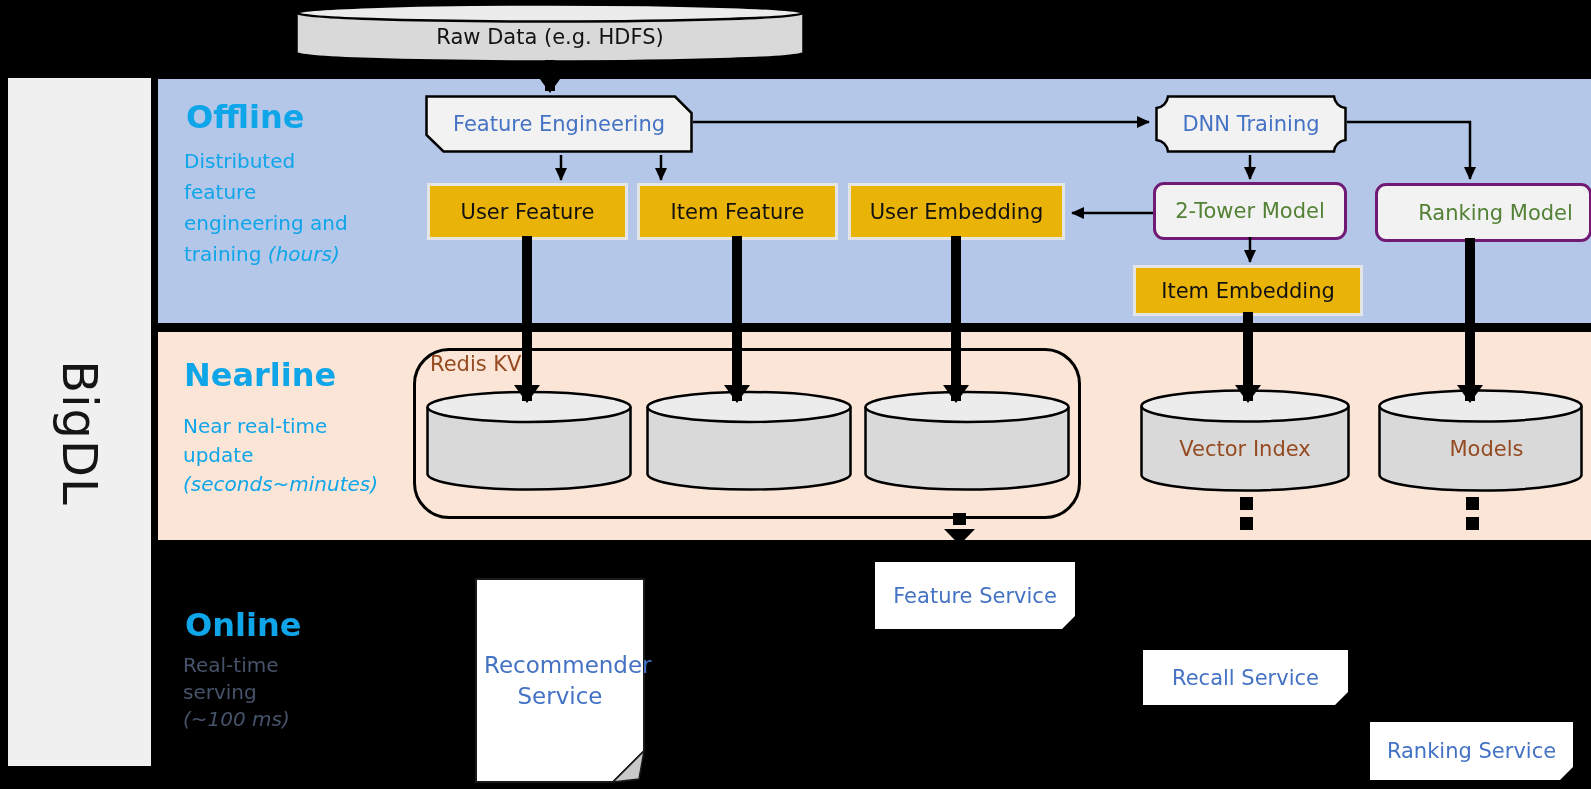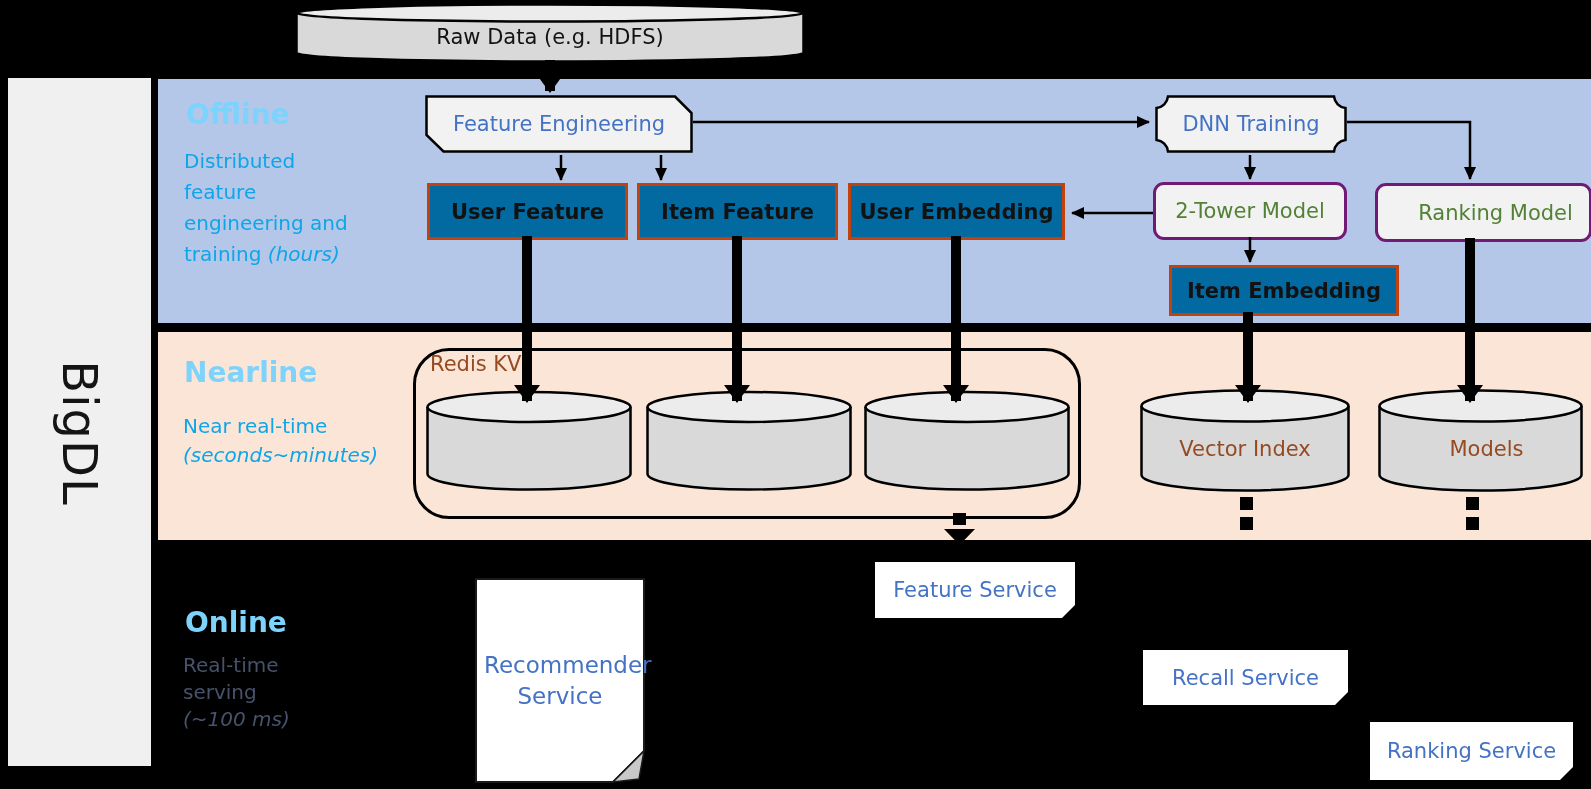--- a/index.html
+++ b/index.html
@@ -11,29 +11,29 @@
   
   #sidebar{left:8px;top:78px;width:143px;height:688px;background:#f0f0f0;}
   #sidebar-label{
     position:absolute;left:50%;top:355px;transform:translate(-50%,-50%) rotate(90deg);
     font-size:48px;color:#151515;letter-spacing:1px;white-space:nowrap;
   }
   
   .band{position:absolute;left:158px;width:1433px;}
   #band-offline{top:79px;height:244px;background:#b5c7e8;}
   #band-nearline{top:332px;height:208px;background:#fbe5d6;}
-  .btitle{position:absolute;font-size:28px;font-weight:600;color:#7dd3fc;}
+  .btitle{position:absolute;font-size:32px;font-weight:600;color:#0ea5e9;}
   .desc{position:absolute;font-size:20px;line-height:29px;color:#0ea5e9;}
   .desc .it{font-style:italic;}
   #online-desc{color:#46536b;}
   
   .node{position:absolute;display:flex;align-items:center;justify-content:center;text-align:center;}
   .node > svg{position:absolute;inset:0;width:100%;height:100%;}
   .node .lbl{position:relative;z-index:2;font-size:21px;}
-  .gray{background:#0369a1;border:3px solid #c2410c;color:#121212;font-weight:bold;}
+  .gray{background:#eab308;border:3px solid #e5e5e5;color:#121212;}
   .lightround{background:#f2f2f2;border:3px solid #701a75;border-radius:11px;}
   .t-blue{color:#4472c4;}
   .t-green{color:#538135;}
   .t-brown{color:#954a21;}
   
   #redis-box{left:413px;top:348px;width:662px;height:165px;border:3px solid #000;border-radius:36px;}
   #redis-label{left:430px;top:352px;font-size:21px;color:#954a21;z-index:3;}
   .cyl-lbl{position:relative;z-index:2;font-size:21px;padding-top:16px;}
   
   .svc{background:#fff;color:#4472c4;}
@@ -64,20 +64,21 @@
   <div class="desc" style="left:184px;top:146px;width:210px;line-height:31px;">
     <div>Distributed</div>
     <div>feature</div>
     <div>engineering and</div>
     <div><span>training </span><span class="it">(hours)</span></div>
   </div>
 
   <div class="btitle" style="left:184px;top:356px;">Nearline</div>
   <div class="desc" style="left:183px;top:412px;width:230px;">
     <div>Near real-time</div>
+    <div>update</div>
     <div class="it">(seconds~minutes)</div>
   </div>
 
   <div class="btitle" style="left:185px;top:606px;">Online</div>
   <div id="online-desc" class="desc" style="left:183px;top:652px;width:150px;line-height:27px;">
     <div>Real-time</div>
     <div>serving</div>
     <div class="it">(~100 ms)</div>
   </div>
 
@@ -112,21 +113,21 @@
   <div class="node gray" style="left:848px;top:183px;width:211px;height:51px;">
     <span class="lbl">User Embedding</span>
   </div>
 
   <div class="node lightround" style="left:1153px;top:182px;width:188px;height:52px;">
     <span class="lbl t-green">2-Tower Model</span>
   </div>
   <div class="node lightround" style="left:1375px;top:183px;width:187px;height:53px;padding-left:24px;">
     <span class="lbl t-green">Ranking Model</span>
   </div>
-  <div class="node gray" style="left:1133px;top:265px;width:224px;height:45px;margin-left:36px;">
+  <div class="node gray" style="left:1133px;top:265px;width:224px;height:45px;">
     <span class="lbl">Item Embedding</span>
   </div>
 
   <div id="redis-box" class="abs"></div>
   <div id="redis-label" class="abs">Redis KV</div>
 
   <div class="node" style="left:426px;top:390px;width:206px;height:101px;">
     <svg viewBox="0 0 206 101">
       <path d="M1.5,17 L1.5,84 A101.5,15.5 0 0 0 204.5,84 L204.5,17" fill="#d9d9d9" stroke="#000" stroke-width="2.5"></path>
       <ellipse cx="103" cy="17" rx="101.5" ry="15" fill="#ececec" stroke="#000" stroke-width="2.5"></ellipse>
@@ -161,21 +162,21 @@
   </div>
 
   <div class="node" style="left:475px;top:578px;width:170px;height:205px;" id="recommender-service">
     <svg viewBox="0 0 170 205">
       <path d="M1,1 H169 V173 L138,204 H1 Z" fill="#ffffff" stroke="#1a1a1a" stroke-width="2"></path>
       <path d="M138,204 L169,173 L164,201 Z" fill="#c9c9c9" stroke="#1a1a1a" stroke-width="1.5"></path>
     </svg>
     <span class="lbl t-blue">Recommender Service</span>
   </div>
 
-  <div class="node svc" style="left:875px;top:562px;width:200px;height:56px;">
+  <div class="node svc" style="left:875px;top:562px;width:200px;height:67px;">
     <span class="lbl">Feature Service</span>
     <span class="fold"></span>
   </div>
   <div class="node svc" style="left:1143px;top:650px;width:205px;height:55px;">
     <span class="lbl">Recall Service</span>
     <span class="fold"></span>
   </div>
   <div class="node svc" style="left:1370px;top:722px;width:203px;height:58px;">
     <span class="lbl">Ranking Service</span>
     <span class="fold"></span>

